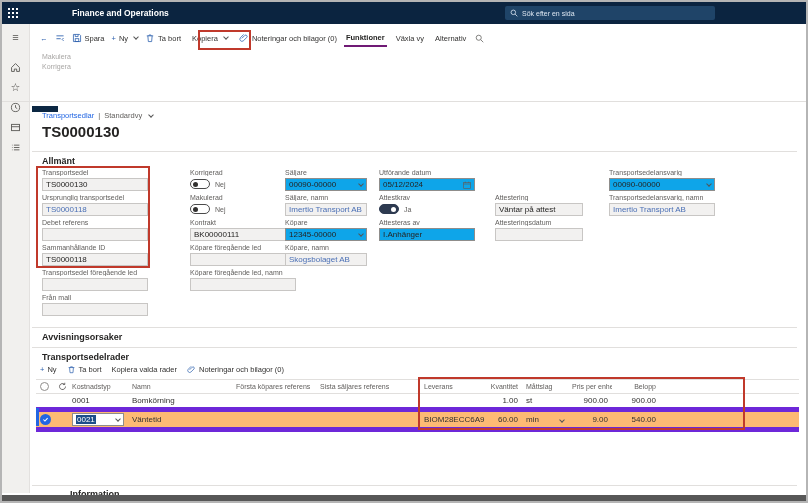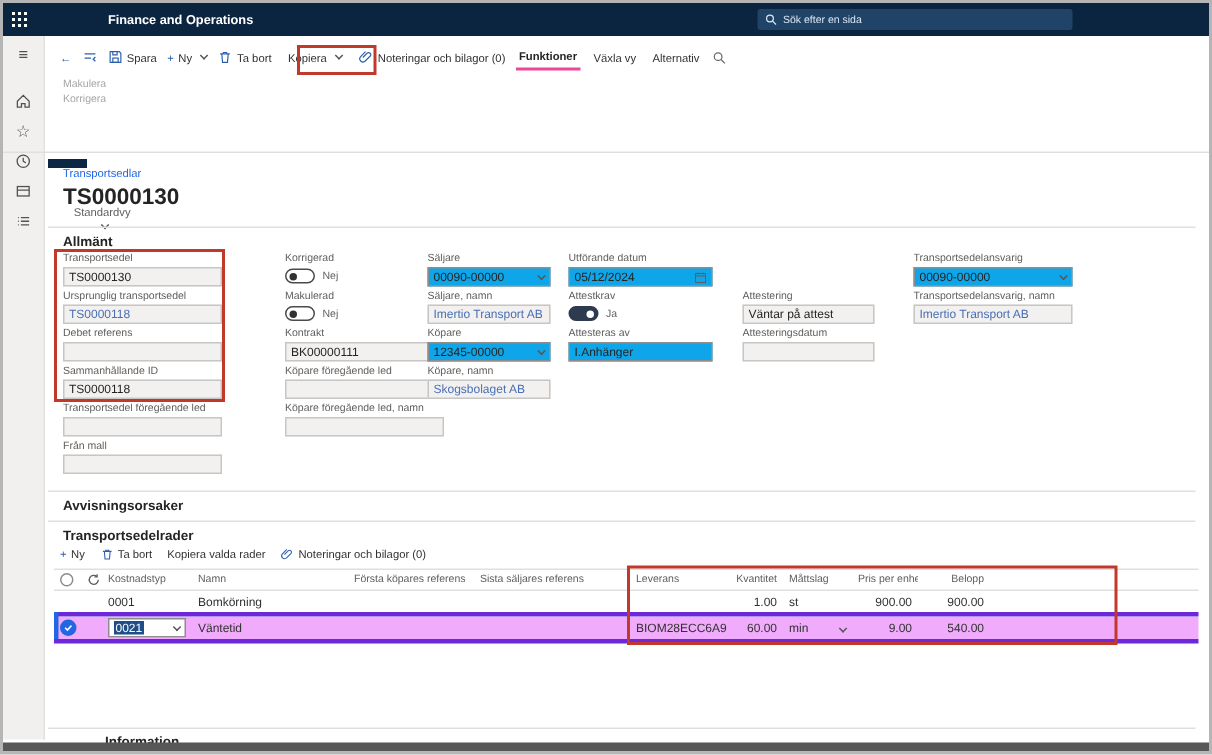--- a/index.html
+++ b/index.html
@@ -23,29 +23,29 @@
   .railic { width:20px; height:17px; display:flex; align-items:center; justify-content:center;
             color:#54524f; font-size:11px; margin-bottom:3px; cursor:pointer; }
   .railic.first { margin-bottom:14px; }
 
   
   .toolbar { position:absolute; left:38px; top:27px; height:18px;
              display:flex; align-items:center; gap:7px; font-size:7.5px; color:#323130; }
   .tbtn { display:flex; align-items:center; gap:3px; cursor:pointer; white-space:nowrap; }
   .tbtn .gl { color:#2b5fad; }
   .ttab { cursor:pointer; padding:3px 2px; white-space:nowrap; }
-  .ttab.active { border-bottom:2px solid #ec4899; font-weight:bold; color:#252423; }
+  .ttab.active { border-bottom:2px solid #701a75; font-weight:bold; color:#252423; }
   .redbox { position:absolute; border:2px solid #c0392b; pointer-events:none; z-index:50; }
   .ghosttxt { position:absolute; font-size:7px; color:#a8a6a4; }
   .pane-divider { position:absolute; left:0; top:99px; width:100%; height:1px; background:#e1dfdd; }
 
   
   .minitab { position:absolute; left:30px; top:104px; width:26px; height:6px; background:#0c2743; }
   .crumbs { position:absolute; left:40px; top:109px; font-size:7.5px; color:#605e5c;
-            display:flex; align-items:center; gap:4px;flex-direction:column; }
+            display:flex; align-items:center; gap:4px; }
   .crumb-link { color:#2266e3; cursor:pointer; }
   .pagetitle { position:absolute; left:40px; top:121px; font-size:15px; font-weight:bold; color:#252423; }
 
   
   .divider { position:absolute; left:30px; right:9px; height:1px; background:#e1dfdd; }
   .sechead { position:absolute; left:40px; font-size:9px; font-weight:bold; color:#252423; cursor:pointer; }
 
   
   .field { position:absolute; }
   .c1 { left:40px;  width:106px; }
@@ -73,23 +73,23 @@
   .togglelabel { font-size:7px; color:#605e5c; }
 
   
   .linestb { position:absolute; left:38px; top:363px; display:flex; align-items:center; gap:10px;
              font-size:7.5px; color:#323130; }
   .grid { position:absolute; left:34px; top:377px; width:763px; }
   table { border-collapse:collapse; table-layout:fixed; width:100%; }
   th { font-size:7px; font-weight:normal; color:#605e5c; text-align:left; padding:2px 4px;
        border-top:1px solid #e1dfdd; border-bottom:1px solid #e1dfdd; height:12px; white-space:nowrap; overflow:hidden; }
   td { font-size:8px; color:#323130; padding:1px 4px; height:16px;
-       border-bottom:3px solid #6d28d9; white-space:nowrap; overflow:hidden; }
+       border-bottom:5px solid #6d28d9; white-space:nowrap; overflow:hidden; }
   .num { text-align:right; }
-  tr.sel td { background:#f0abfc; }
+  tr.sel td { background:#fdba74; }
   .selbar { position:absolute; left:34px; top:406px; width:3px; height:18px; background:#2266e3; z-index:5; }
   .circ { width:9px; height:9px; border:1px solid #8f8d8b; border-radius:50%; }
   .rowcheck { width:11px; height:11px; border-radius:50%; background:#2266e3;
               display:flex; align-items:center; justify-content:center; }
   .combocell { display:flex; align-items:center; height:13px; border:1px solid #8f8d8b;
                background:#fff; padding:0 3px; }
   .combocell .seltext { background:#1d4e89; color:#fff; padding:0 1px; }
   .combocell .sp { flex:1; }
   .inlinechev { display:inline-block; width:4px; height:4px; border-right:1px solid #555;
                 border-bottom:1px solid #555; transform:rotate(45deg); margin-left:4px; }

